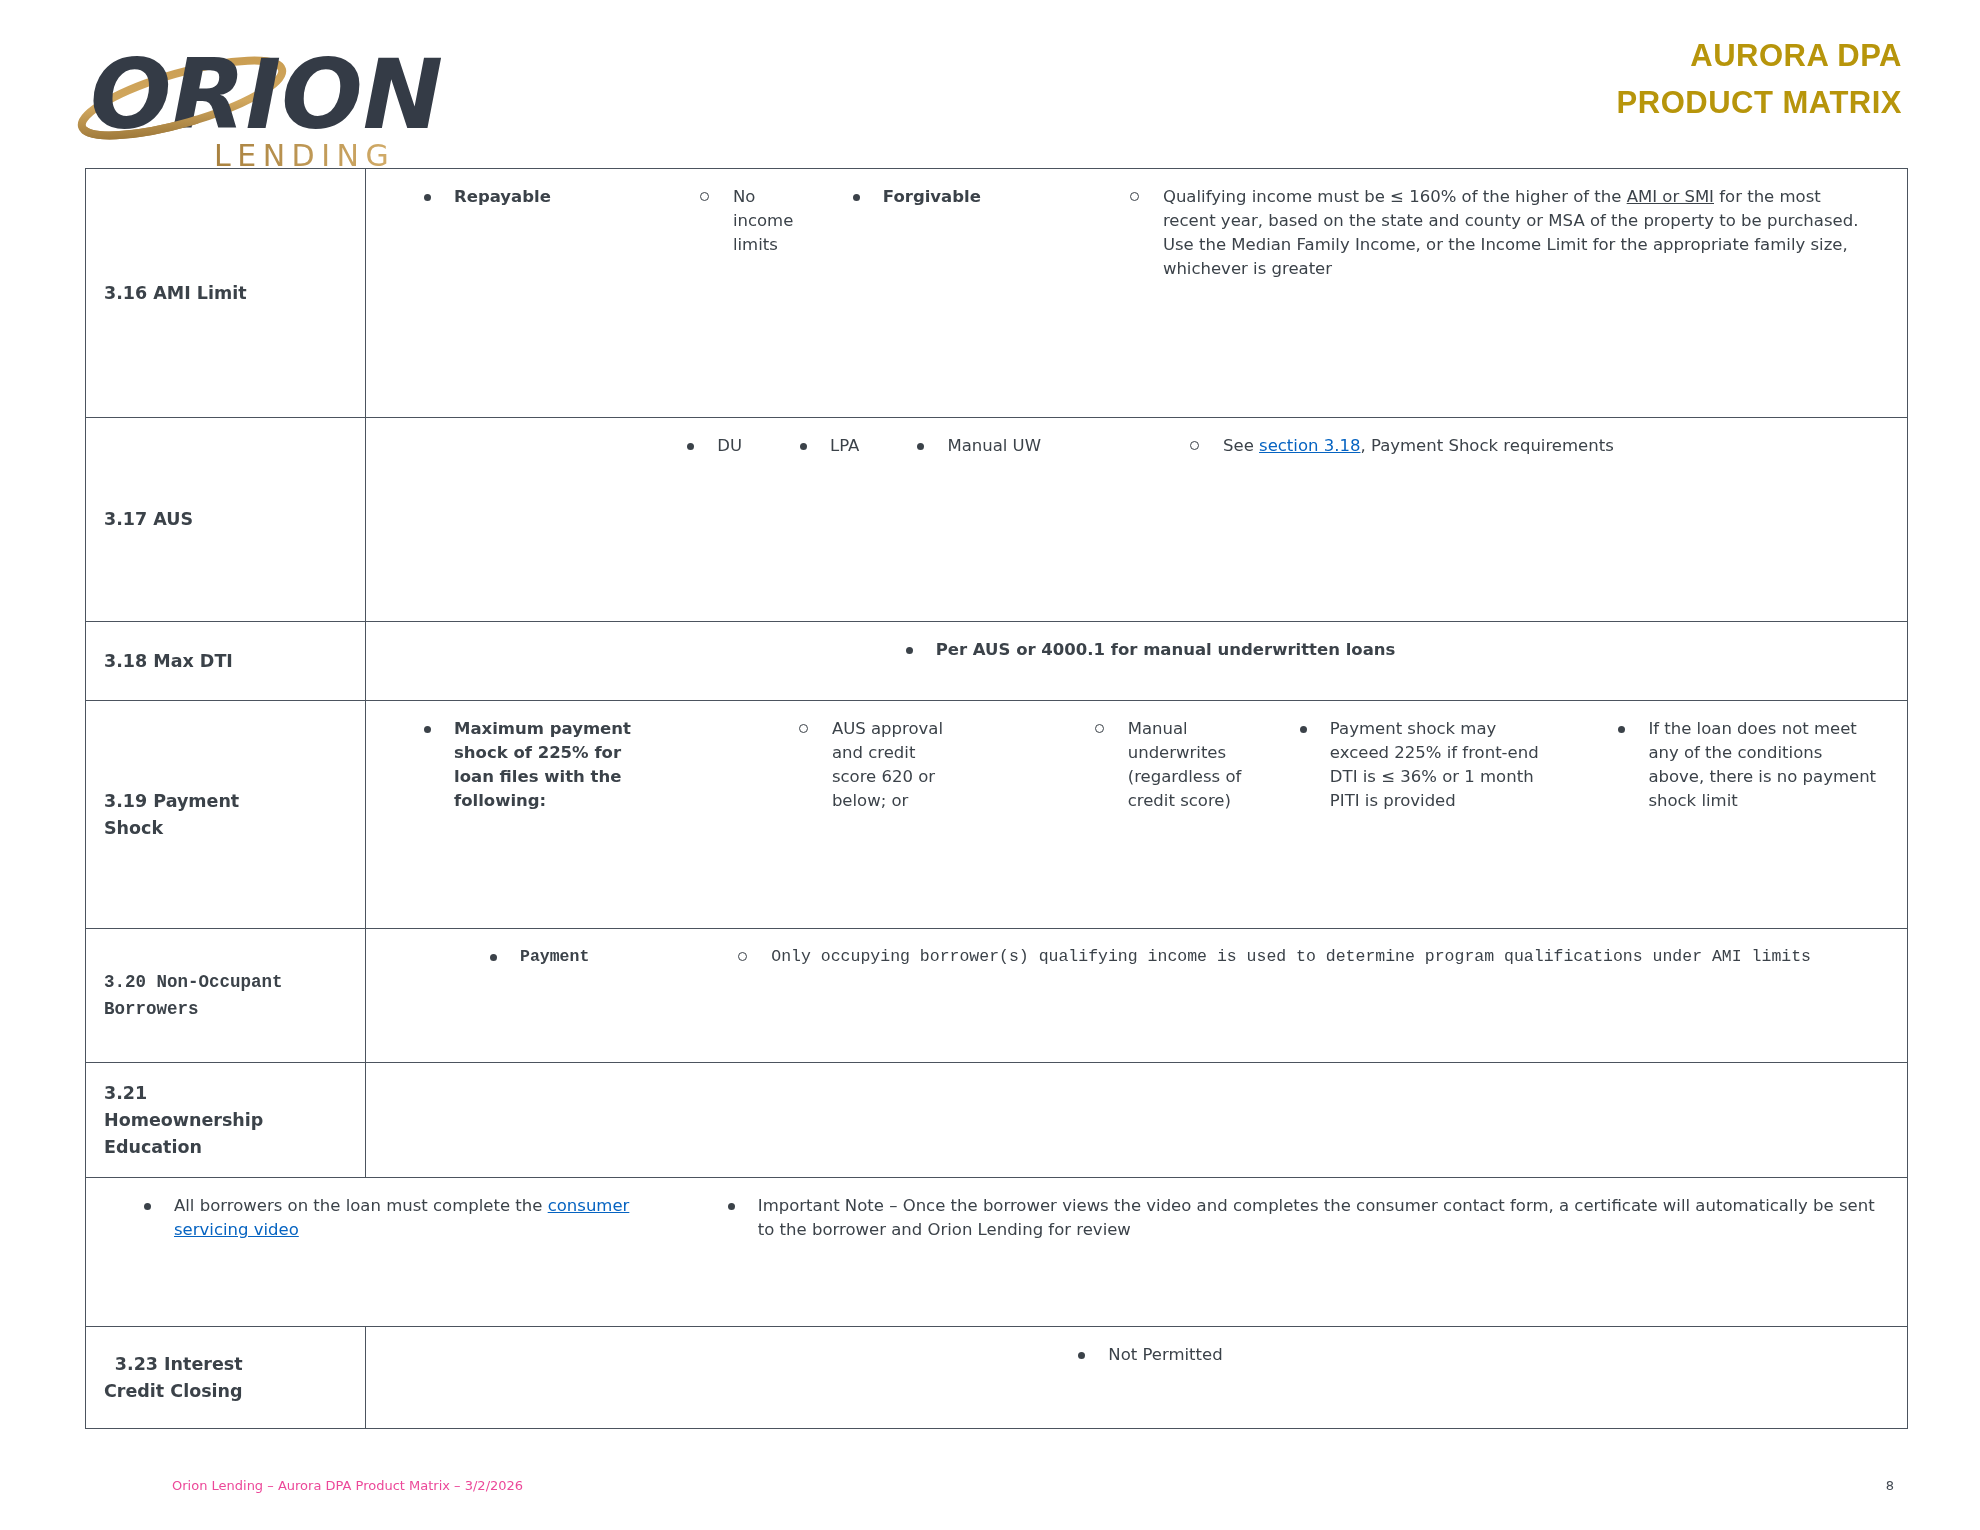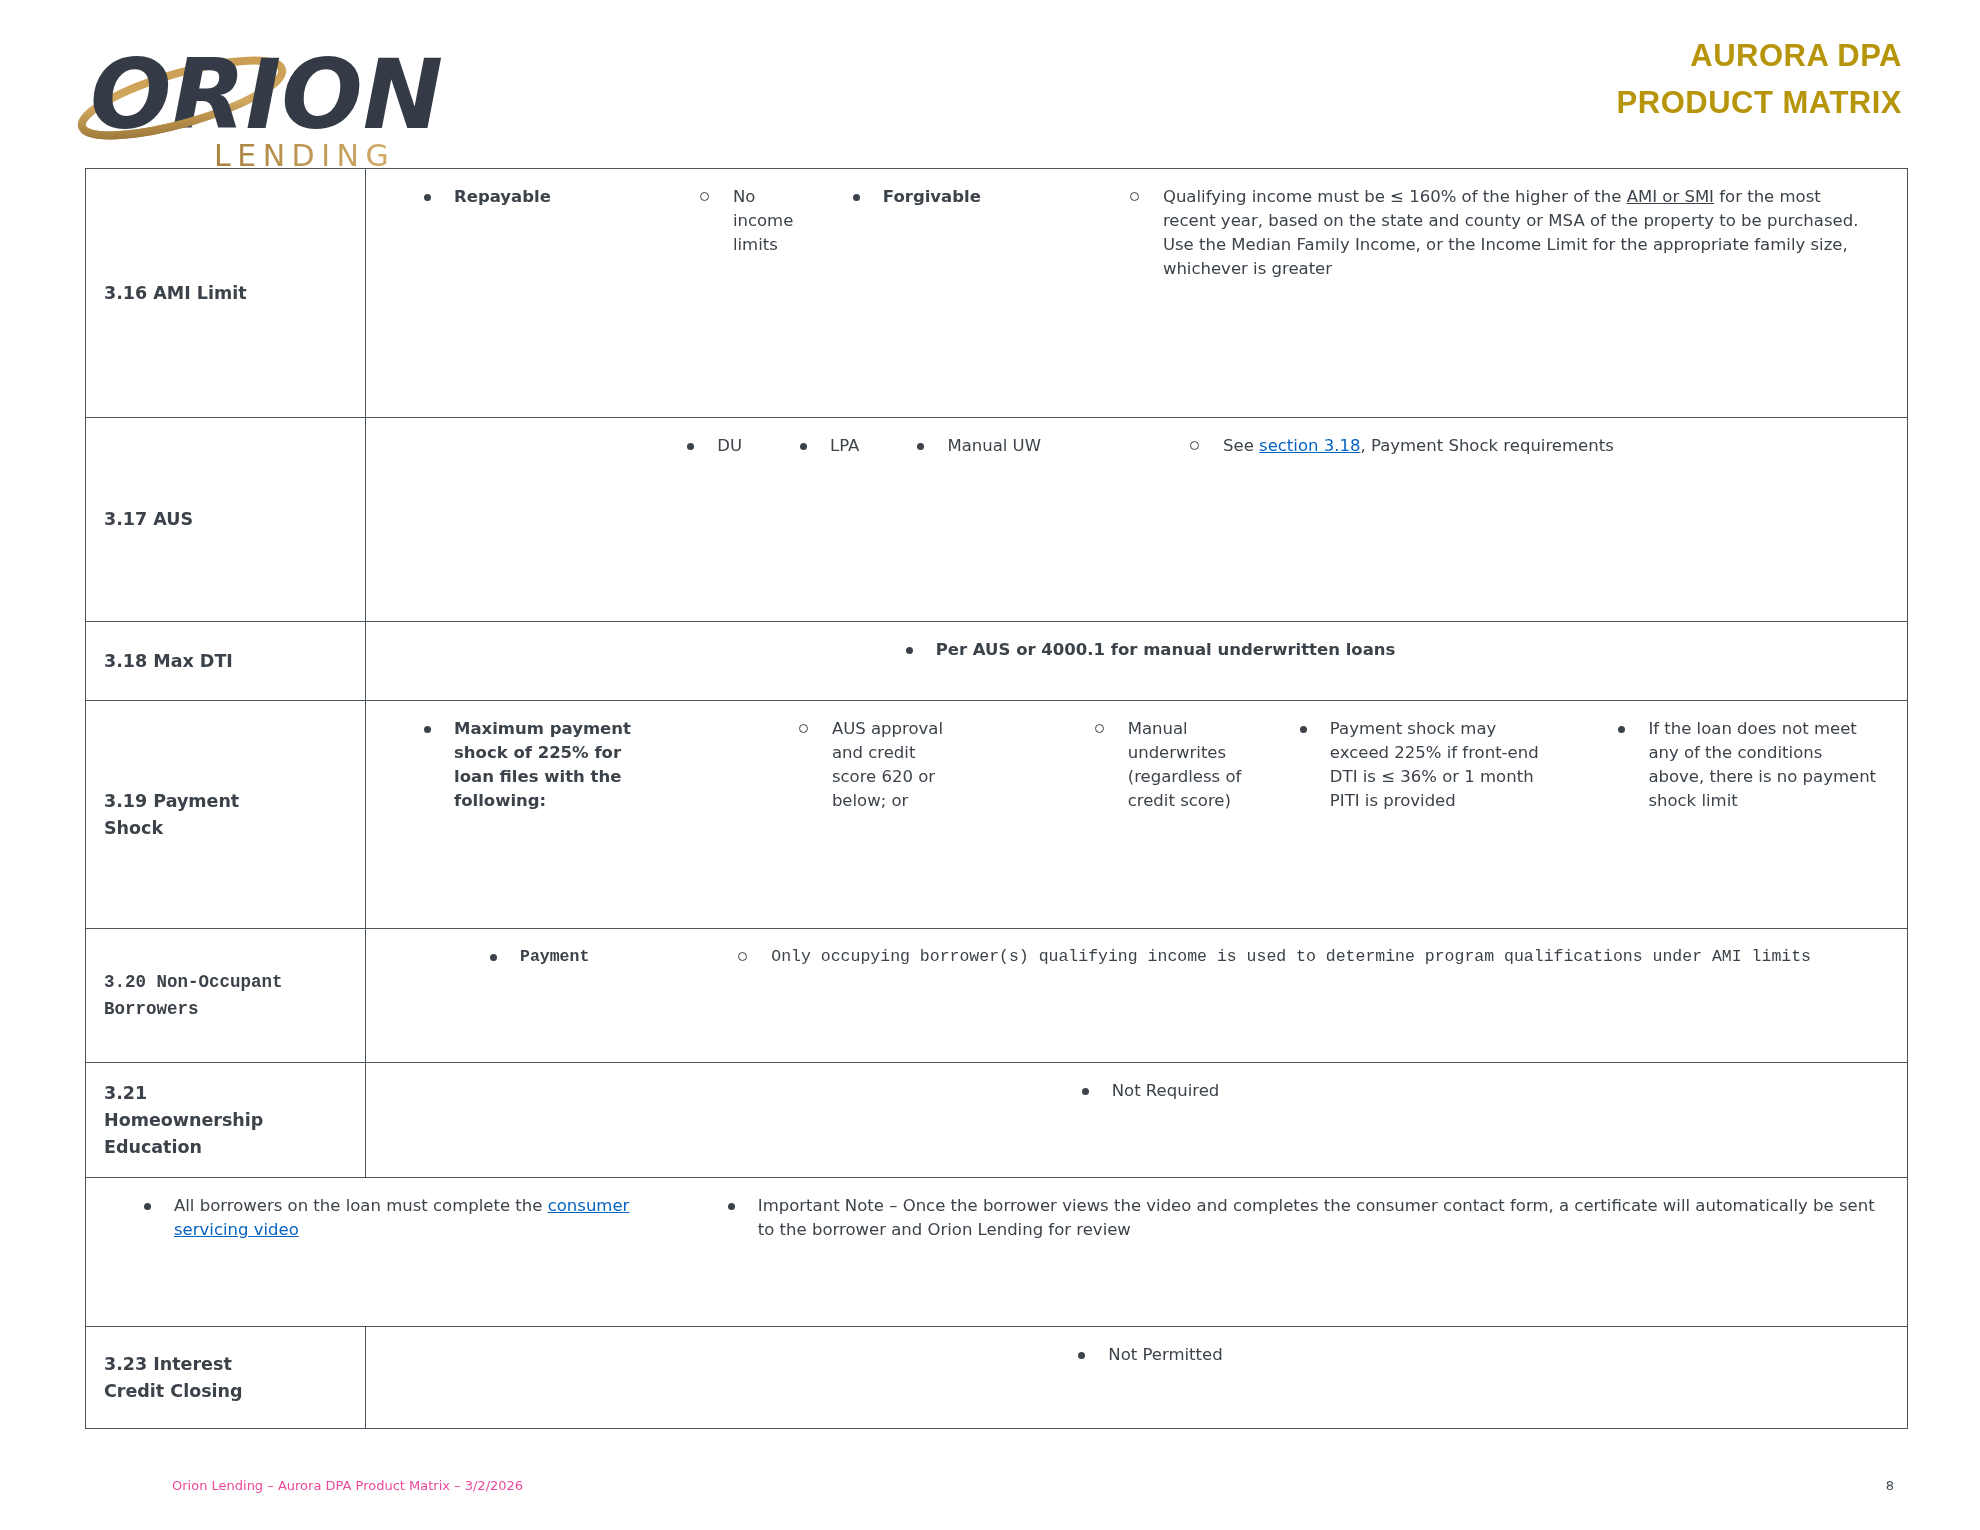--- a/index.html
+++ b/index.html
@@ -29,21 +29,21 @@
   }
   .row { display:flex; border-top:1.6px solid #4c545e; background:#fff; }
   .row:first-child { border-top:none; }
   .row-0 { min-height:248px; }
   .row-1 { min-height:203px; }
   .row-2 { min-height:78px; }
   .row-3 { min-height:227px; }
   .row-4 { min-height:133px;font-family:Liberation Mono, monospace; }
   .row-5 { min-height:114px; }
   .row-6 { min-height:148px; }
-  .row-7 { min-height:101px; }
+  .row-7 { min-height:101px;text-align:right; }
   .label-cell {
     flex:0 0 280px; width:280px;
     border-right:1.6px solid #4c545e;
     display:flex; align-items:center;
     padding:10px 60px 10px 18px;
     box-sizing:border-box;
     font-weight:bold;
     font-size:17.5px;
     line-height:27px;
     white-space:pre-line;
@@ -224,28 +224,20 @@
             <span class="circ"></span>
           </span>
           <span class="itxt"><span>Only occupying borrower(s) qualifying income is used to determine program qualifications under AMI limits</span></span>
         </div>
       </div>
     </div>
     <div class="row row-5">
       <div class="label-cell">3.21
 Homeownership
 Education</div>
-      <div class="content-cell">
-        <div class="item l1">
-          <span class="marker">
-            <span class="dot"></span>
-          </span>
-          <span class="itxt"><span>Not Required</span></span>
-        </div>
-      </div>
     </div>
     <div class="row row-6">
       <div class="content-cell">
         <div class="item l1">
           <span class="marker">
             <span class="dot"></span>
           </span>
           <span class="itxt"><span>All borrowers on the loan must complete the </span><span class="link">consumer servicing video</span></span>
         </div>
         <div class="item l1">

